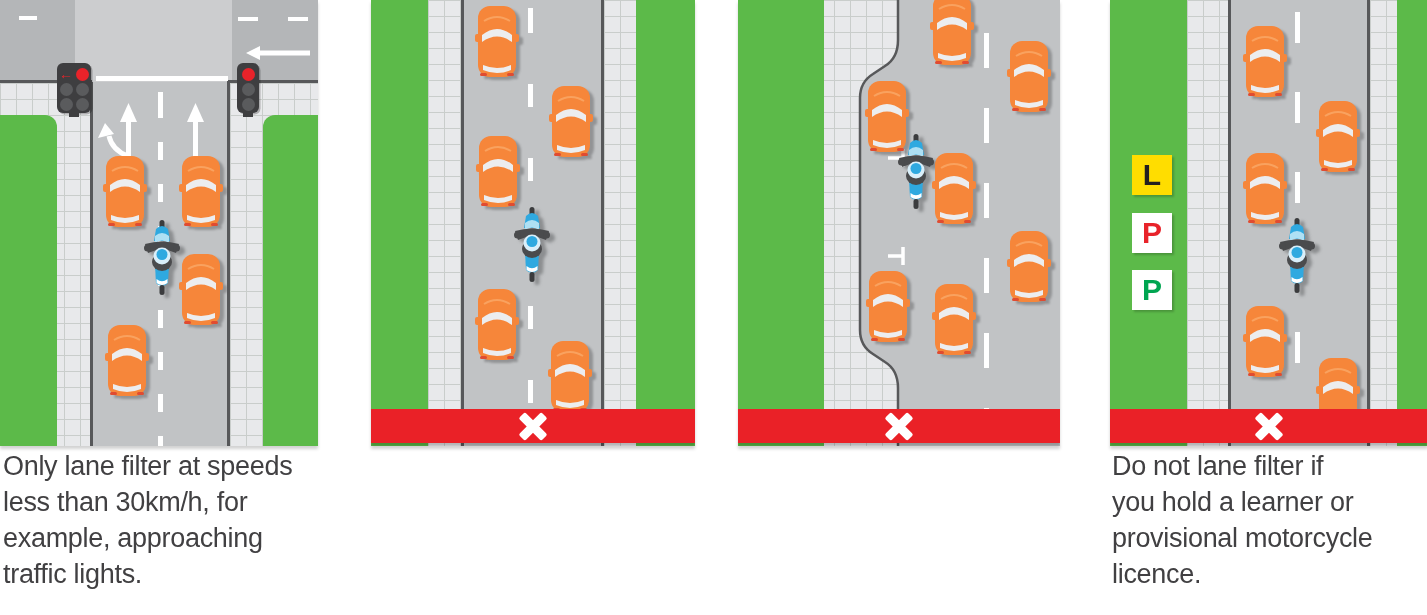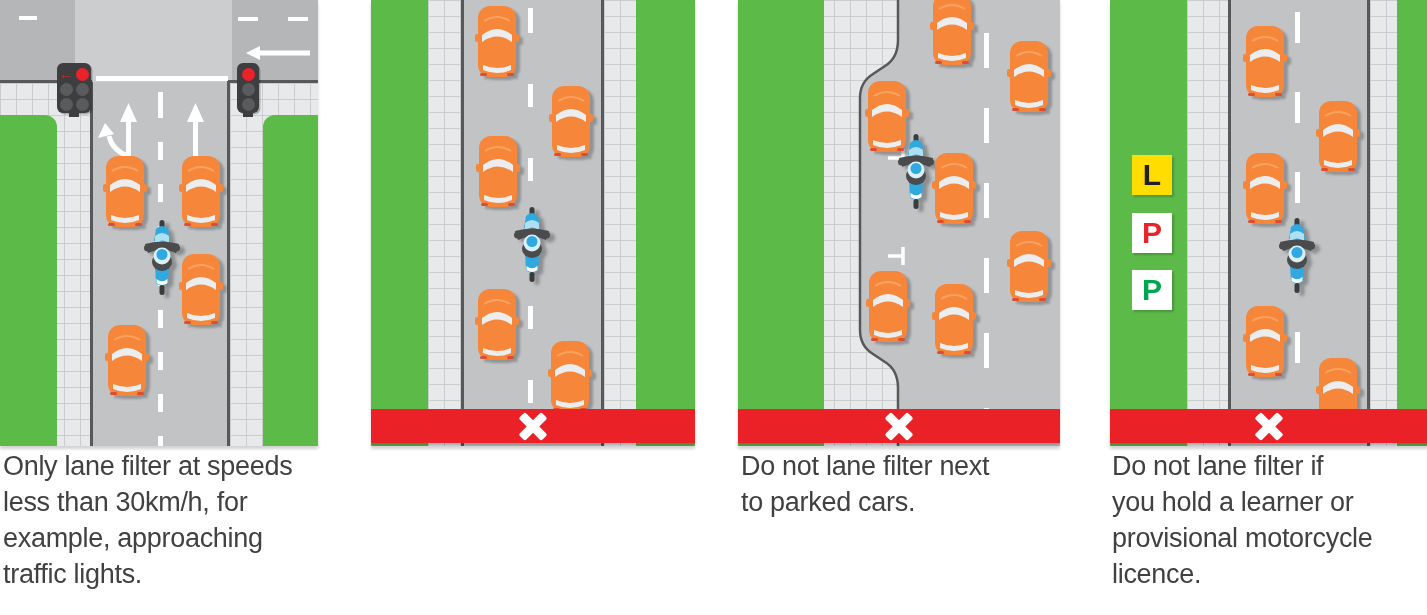--- a/index.html
+++ b/index.html
@@ -194,22 +194,20 @@
     <svg class="car" style="left:128px;top:270px">
         <use href="#sym-car"></use>
       </svg>
     <svg class="car" style="left:194px;top:283px">
         <use href="#sym-car"></use>
       </svg>
     <div class="redbar">
       <div class="xmark"></div>
     </div>
   </section>
-  <p class="caption" style="left:741px;width:330px">Do not lane filter next
-to parked cars.</p>
 
   <section class="panel" style="left:1110px;width:318px">
     <div class="abs tiles" style="left:77px;top:0;width:41px;height:446px"></div>
     <div class="abs tiles" style="left:260px;top:0;width:27px;height:446px"></div>
     <div class="abs green" style="left:0;top:0;width:77px;height:446px"></div>
     <div class="abs green" style="left:287px;top:0;width:31px;height:446px"></div>
     <div class="abs edge" style="left:118px;top:0;width:3px;height:446px"></div>
     <div class="abs edge" style="left:257px;top:0;width:3px;height:446px"></div>
     <div class="dashline" style="left:185px;background-image:repeating-linear-gradient(to bottom,#fff 0 31px,transparent 31px 80px);background-position:0 12px"></div>
     <div class="plate" style="top:155px;background:#FFDD00;color:#231F20">

